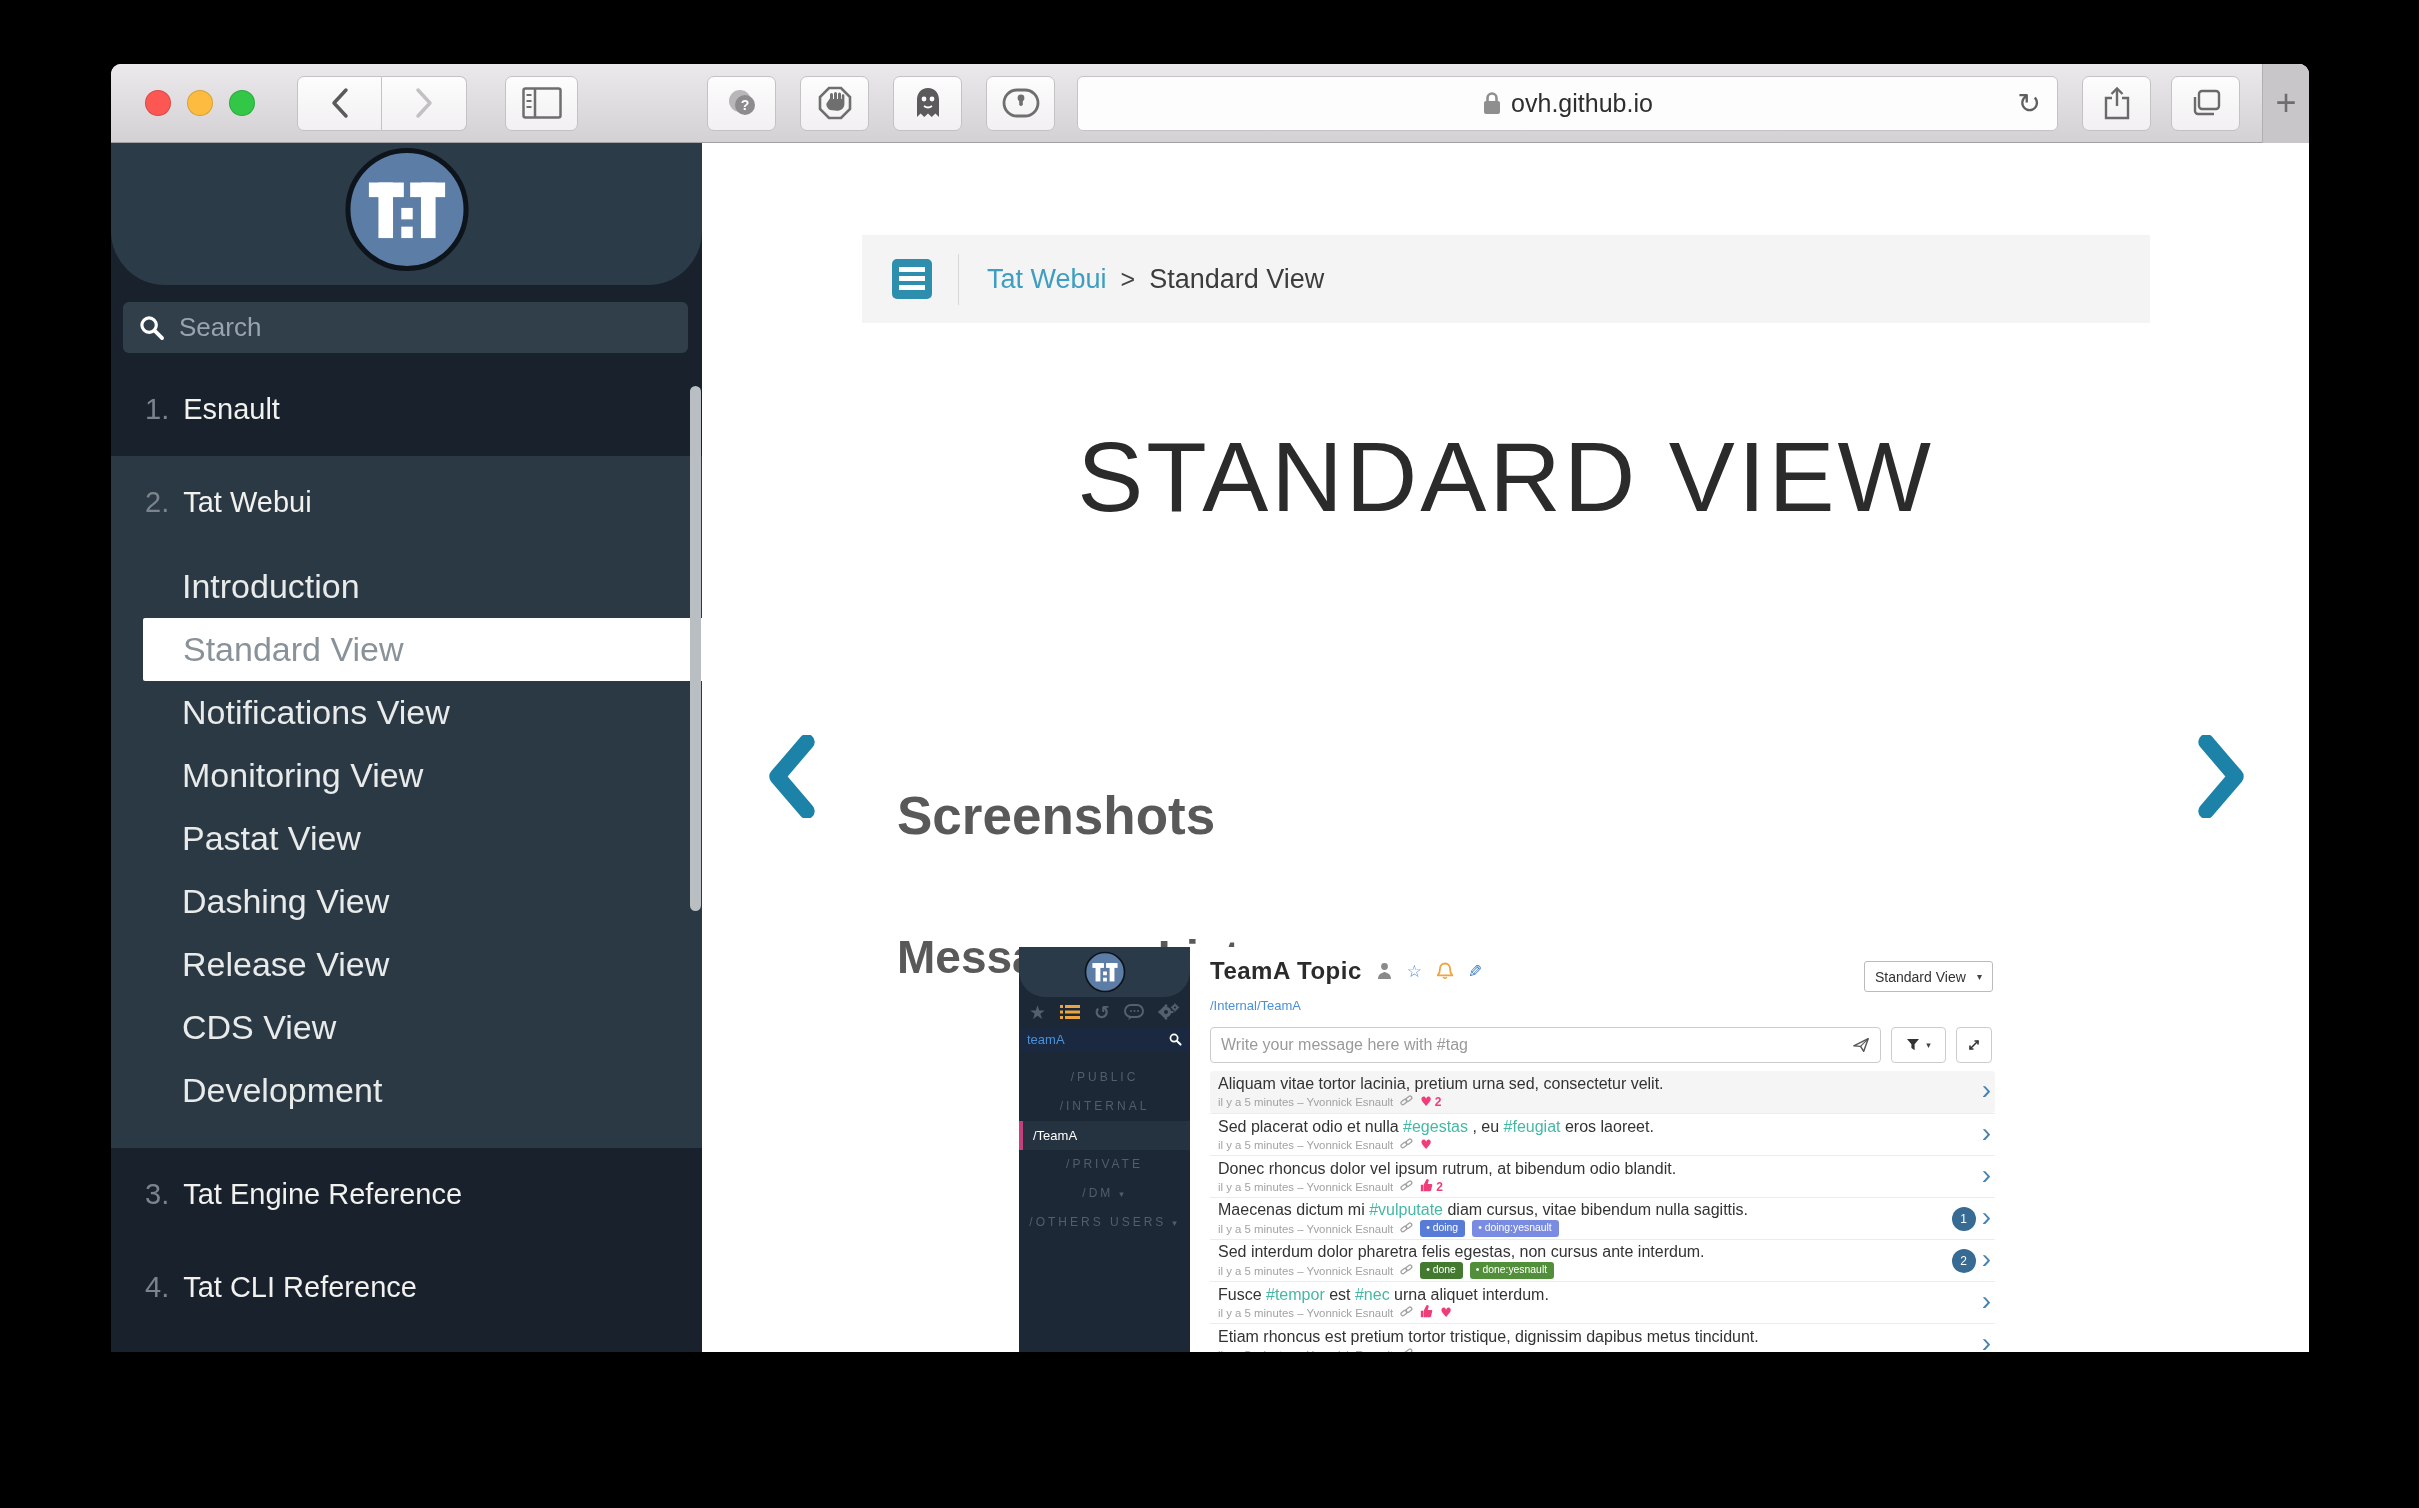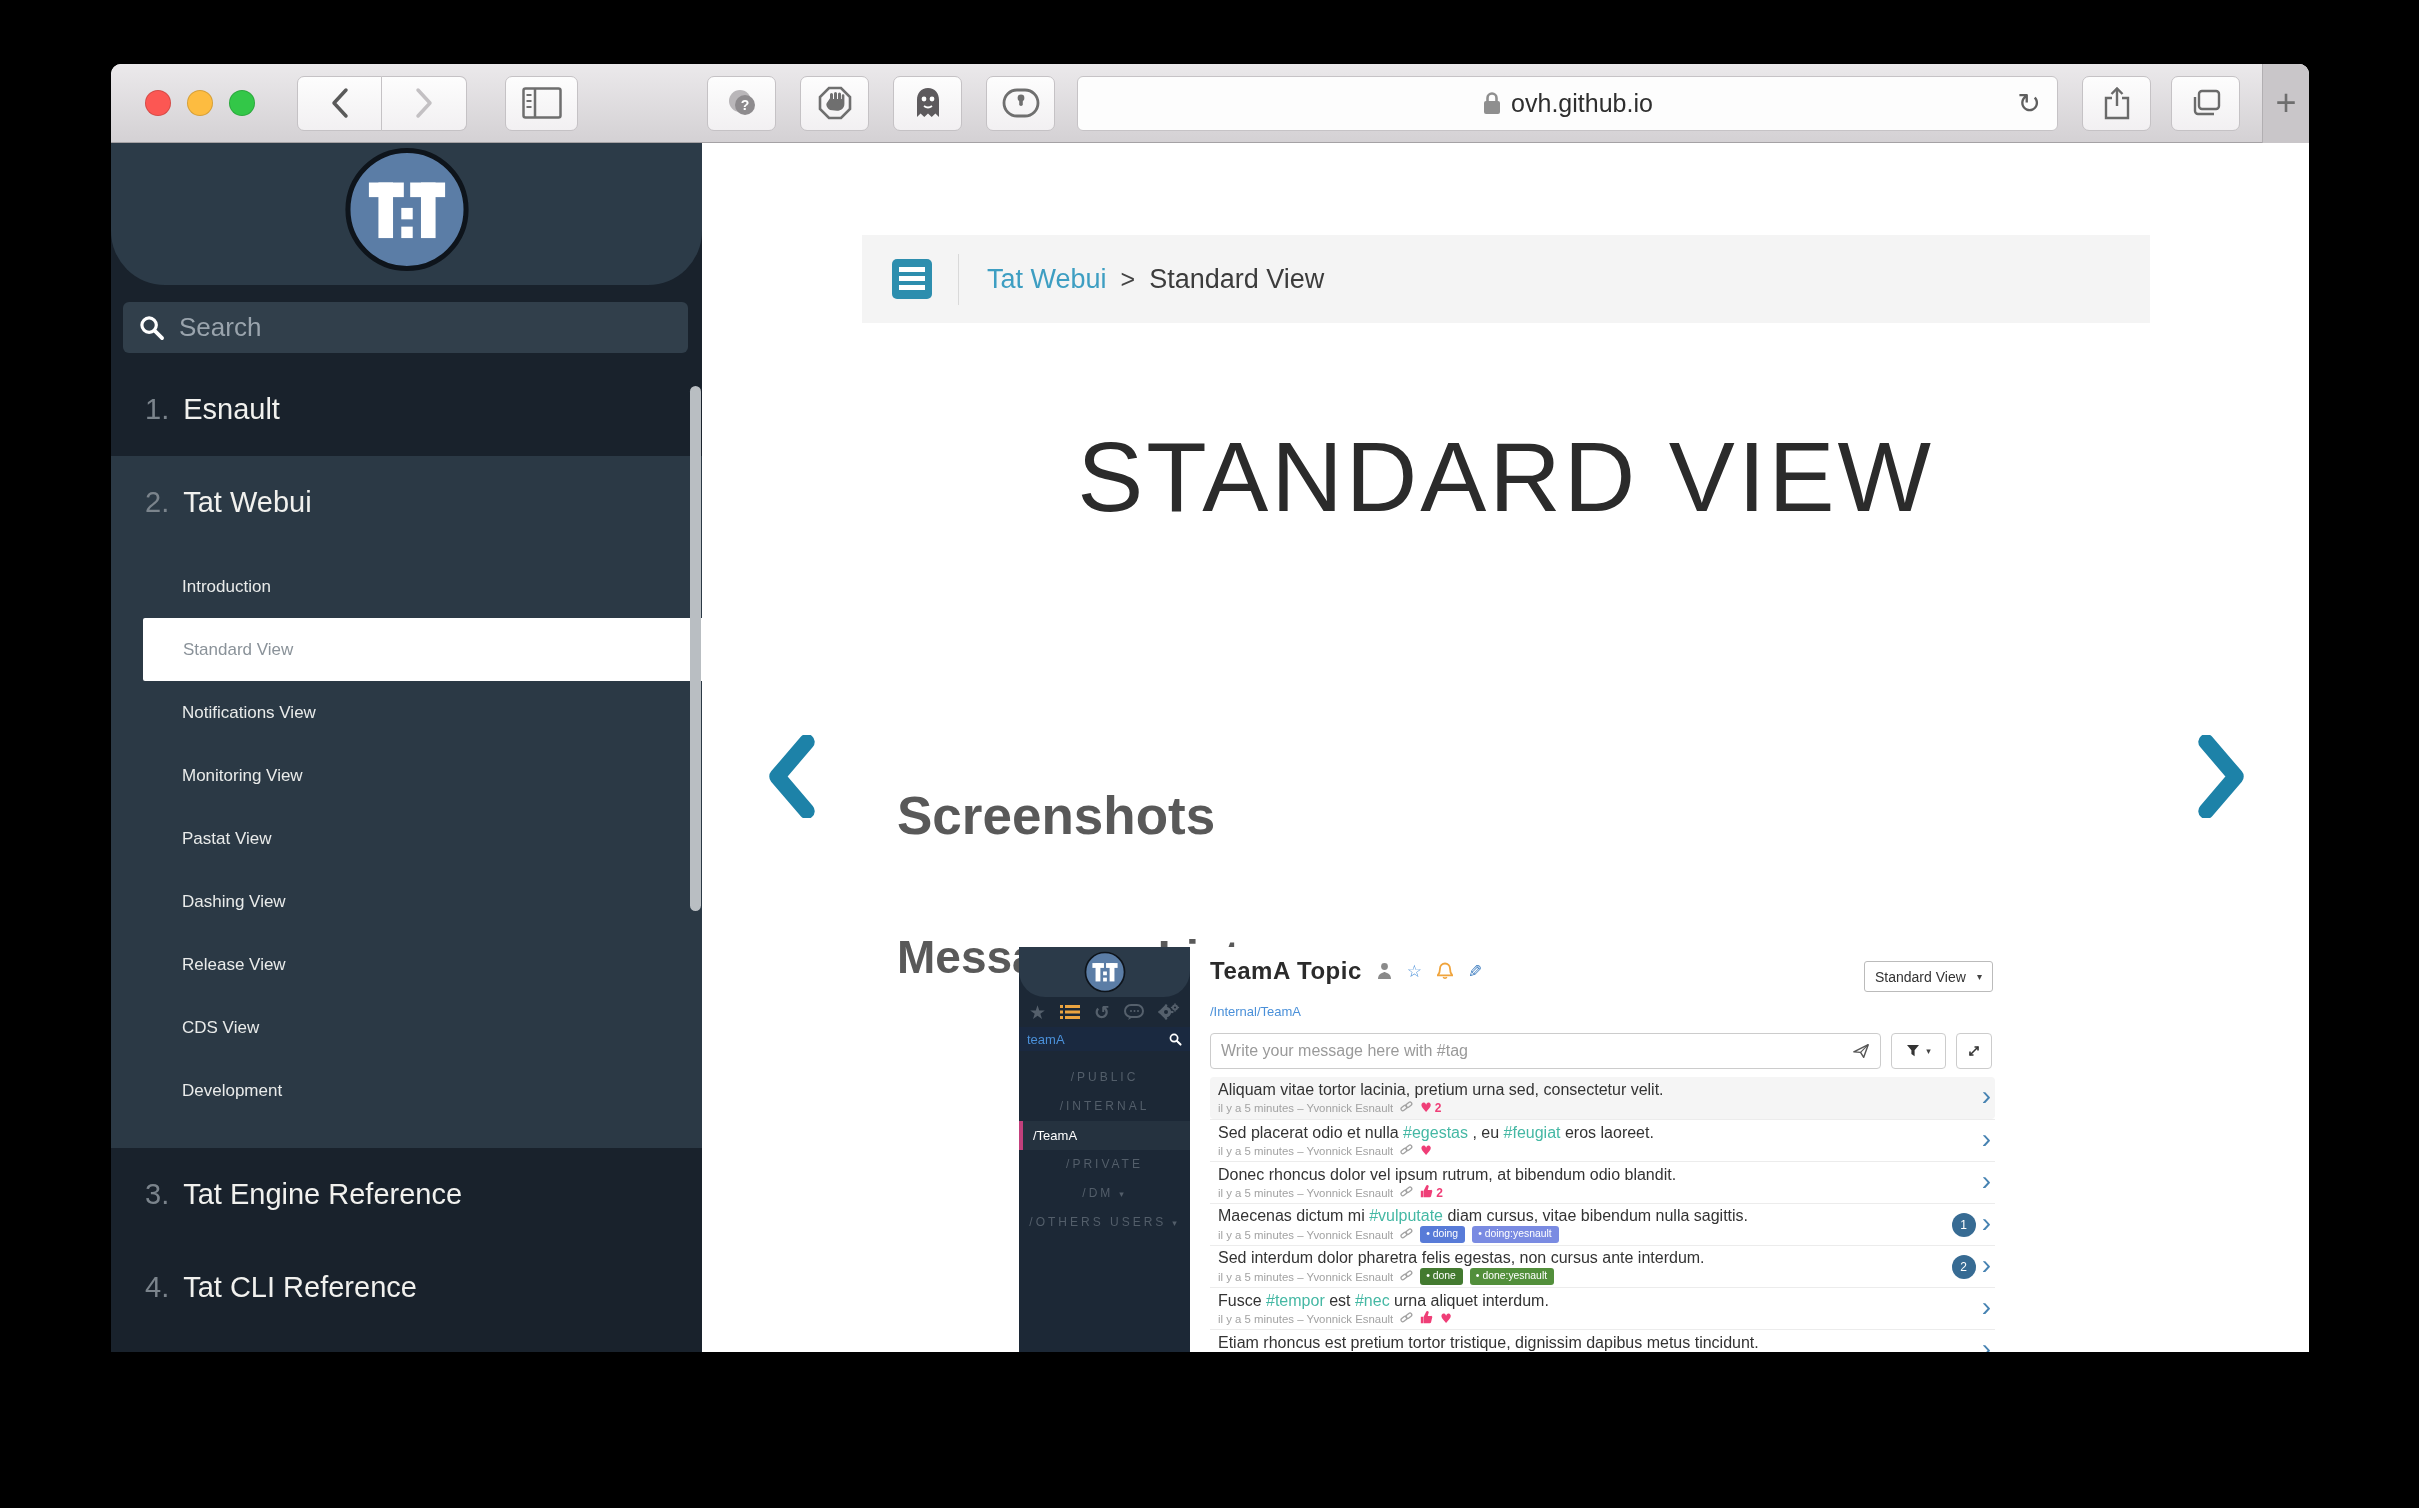--- a/index.html
+++ b/index.html
@@ -50,21 +50,21 @@
   .searchbox svg { flex:none; }
   .searchbox input { background:transparent; border:none; outline:none; color:#9aa4ad;
                      font-size:26px; margin-left:14px; width:100%;
                      font-family:"Liberation Sans",sans-serif; font-weight:300; }
   .searchbox input::placeholder { color:#9aa4ad; }
   .menu { list-style:none; font-weight:300; }
   .menu .top { padding:30px 0 30px 34px; font-size:29px; color:#f1f1ee; }
   .menu .top .num { color:#7b848c; margin-right:14px; }
   .menu .sec-active { background:#2b3945; padding-bottom:26px; }
   .menu .sub { list-style:none; margin-top:6px; }
-  .menu .sub li { height:63px; line-height:63px; padding-left:71px; font-size:17px;
+  .menu .sub li { height:63px; line-height:63px; padding-left:71px; font-size:34px;
                   color:#e9ebea; }
   .menu .sub li.active { background:#fff; color:#8a9299; margin-left:32px; padding-left:40px;
                          border-radius:2px 0 0 2px; }
   .side-scroll { position:absolute; right:1px; top:243px; width:11px; height:525px;
                  background:#b9bec2; border-radius:6px; }
 
   
   .main { flex:1; position:relative; background:#fff; overflow:hidden; }
   .crumbbar { position:absolute; left:160px; top:92px; width:1288px; height:88px;
               background:#f4f4f4; display:flex; align-items:center; padding:0 30px; }
@@ -103,21 +103,21 @@
   .chan .caret { font-family:"DejaVu Sans",sans-serif; font-size:9px; }
   .chan.active { text-align:left; padding-left:10px; letter-spacing:0; font-size:13px;
                  color:#fff; background:#25323f; border-left:4px solid #c2407c; }
   .appmain { flex:1; padding:10px 0 0 20px; position:relative; overflow:hidden; }
   .apptitle-row { display:flex; align-items:center; gap:15px; }
   .apptitle { font-size:24px; font-weight:bold; color:#2b2b2b; letter-spacing:0.5px; }
   .t-ico { font-size:17px; line-height:1; }
   .t-star { color:#4a90d9; font-family:"DejaVu Sans",sans-serif; }
   .t-pencil { color:#3a7bbf; font-family:"DejaVu Sans",sans-serif; display:inline-block;
               transform:scaleX(-1); }
-  .apppath { color:#4a90d9; font-size:13px; margin-top:19px; }
+  .apppath { color:#4a90d9; font-size:13px; margin-top:13px; }
   .viewsel { position:absolute; right:2px; top:14px; width:129px; height:31px; background:#fff;
              border:1px solid #bbb; border-radius:3px; font-size:14px; color:#333;
              display:flex; align-items:center; padding:0 10px; }
   .viewsel .caret { margin-left:auto; font-family:"DejaVu Sans",sans-serif; font-size:10px; color:#444; }
   .composer { margin-top:14px; display:flex; align-items:center; gap:10px; }
   .composer .field { width:671px; height:36px; border:1px solid #ccc; border-radius:4px;
                      display:flex; align-items:center; padding:0 10px; }
   .composer input { border:none; outline:none; flex:1; font-size:16px; color:#333;
                     font-family:"Liberation Sans",sans-serif; }
   .composer input::placeholder { color:#9a9a9a; }

